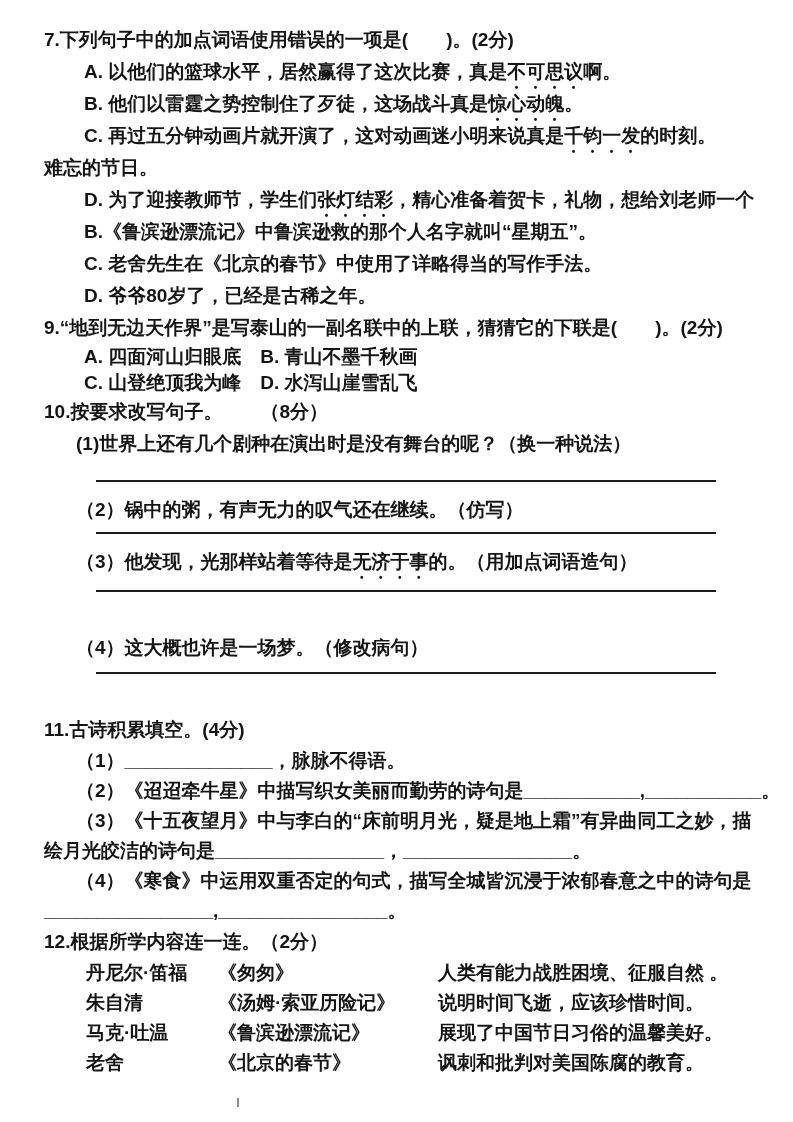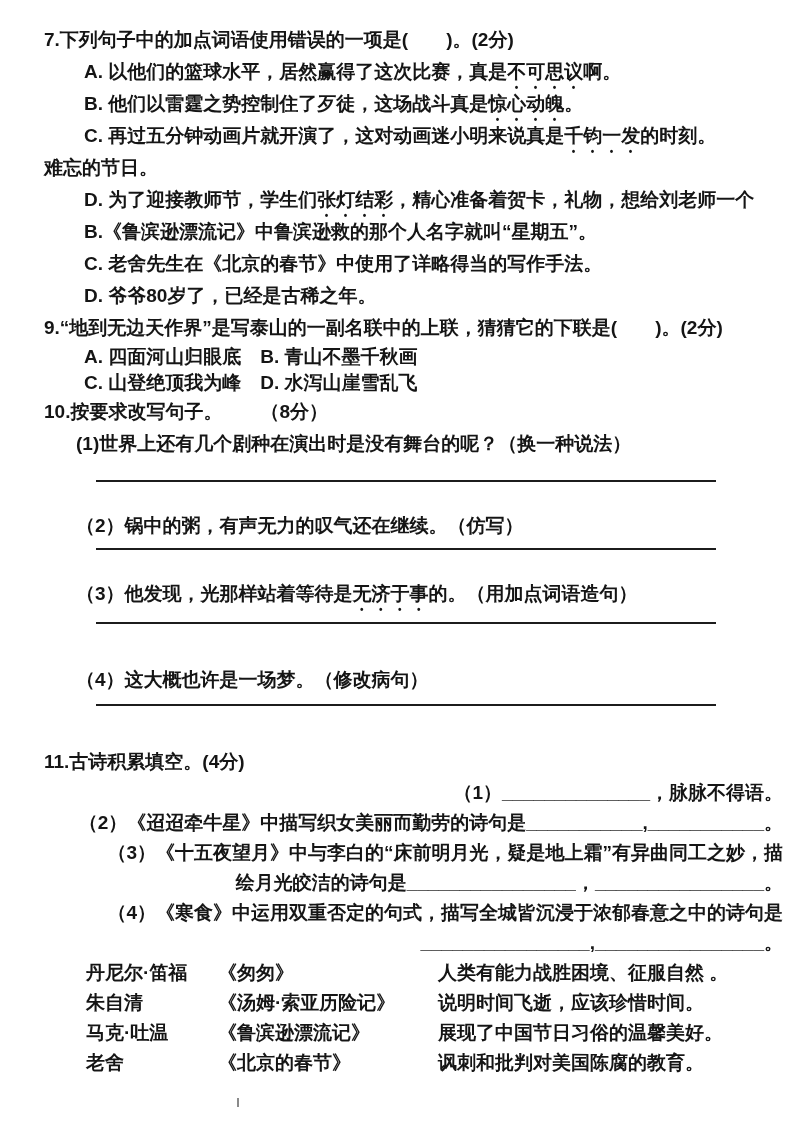--- a/index.html
+++ b/index.html
@@ -17,39 +17,39 @@
   .sheet { padding: 24px 10px 0 44px; }
   .line {
     line-height: 32px;
     height: 32px;
     white-space: nowrap;
     overflow: visible;
   }
   .opt   { padding-left: 40px; }      
   .cont  { padding-left: 0; }         
   .item  { padding-left: 32px; }      
-  .s11   { line-height: 30px; height: 30px; text-align: right; }
+  .s11   { line-height: 30px; height: 30px; }
   
   .em {
     -webkit-text-emphasis: filled dot #151515;
     -webkit-text-emphasis-position: under right;
     text-emphasis: filled dot #151515;
     text-emphasis-position: under right;
   }
   
   .ansline {
     margin-left: 52px;
     width: 620px;
     border-bottom: 2px solid #1c1c1c;
   }
   .al1 { height: 20px; }
   .al2 { height: 6px;  }
   .al3 { height: 12px; }
   .al4 { height: 8px;  }
-  .mt12 { margin-top: 28px; }
+  .mt12 { margin-top: 12px; }
   .mt22 { margin-top: 40px; }
   .q9row { line-height: 26px; height: 26px; padding-left: 40px; }
   
   .matchgrid {
     margin-left: 42px;
     display: grid;
     grid-template-columns: 132px 220px 1fr;
   }
   .matchgrid > div { line-height: 30px; height: 30px; white-space: nowrap; }
   .artifact {
@@ -101,20 +101,21 @@
     <div class="line mt22">11.古诗积累填空。(4分)</div>
     <div class="line s11 item">（1）______________，脉脉不得语。</div>
     <div class="line s11 item">（2）《迢迢牵牛星》中描写织女美丽而勤劳的诗句是___________,___________。</div>
     <div class="line s11 item">（3）《十五夜望月》中与李白的“床前明月光，疑是地上霜”有异曲同工之妙，描</div>
     <div class="line s11 cont">绘月光皎洁的诗句是________________，________________。</div>
     <div class="line s11 item">（4）《寒食》中运用双重否定的句式，描写全城皆沉浸于浓郁春意之中的诗句是</div>
     <div class="line s11 cont">________________,________________。</div>
   </section>
 
   <section>
+    <div class="line">12.根据所学内容连一连。（2分）</div>
     <div class="matchgrid">
       <div>丹尼尔·笛福</div>
       <div>《匆匆》</div>
       <div>人类有能力战胜困境、征服自然 。</div>
       <div>朱自清</div>
       <div>《汤姆·索亚历险记》</div>
       <div>说明时间飞逝，应该珍惜时间。</div>
       <div>马克·吐温</div>
       <div>《鲁滨逊漂流记》</div>
       <div>展现了中国节日习俗的温馨美好。</div>

